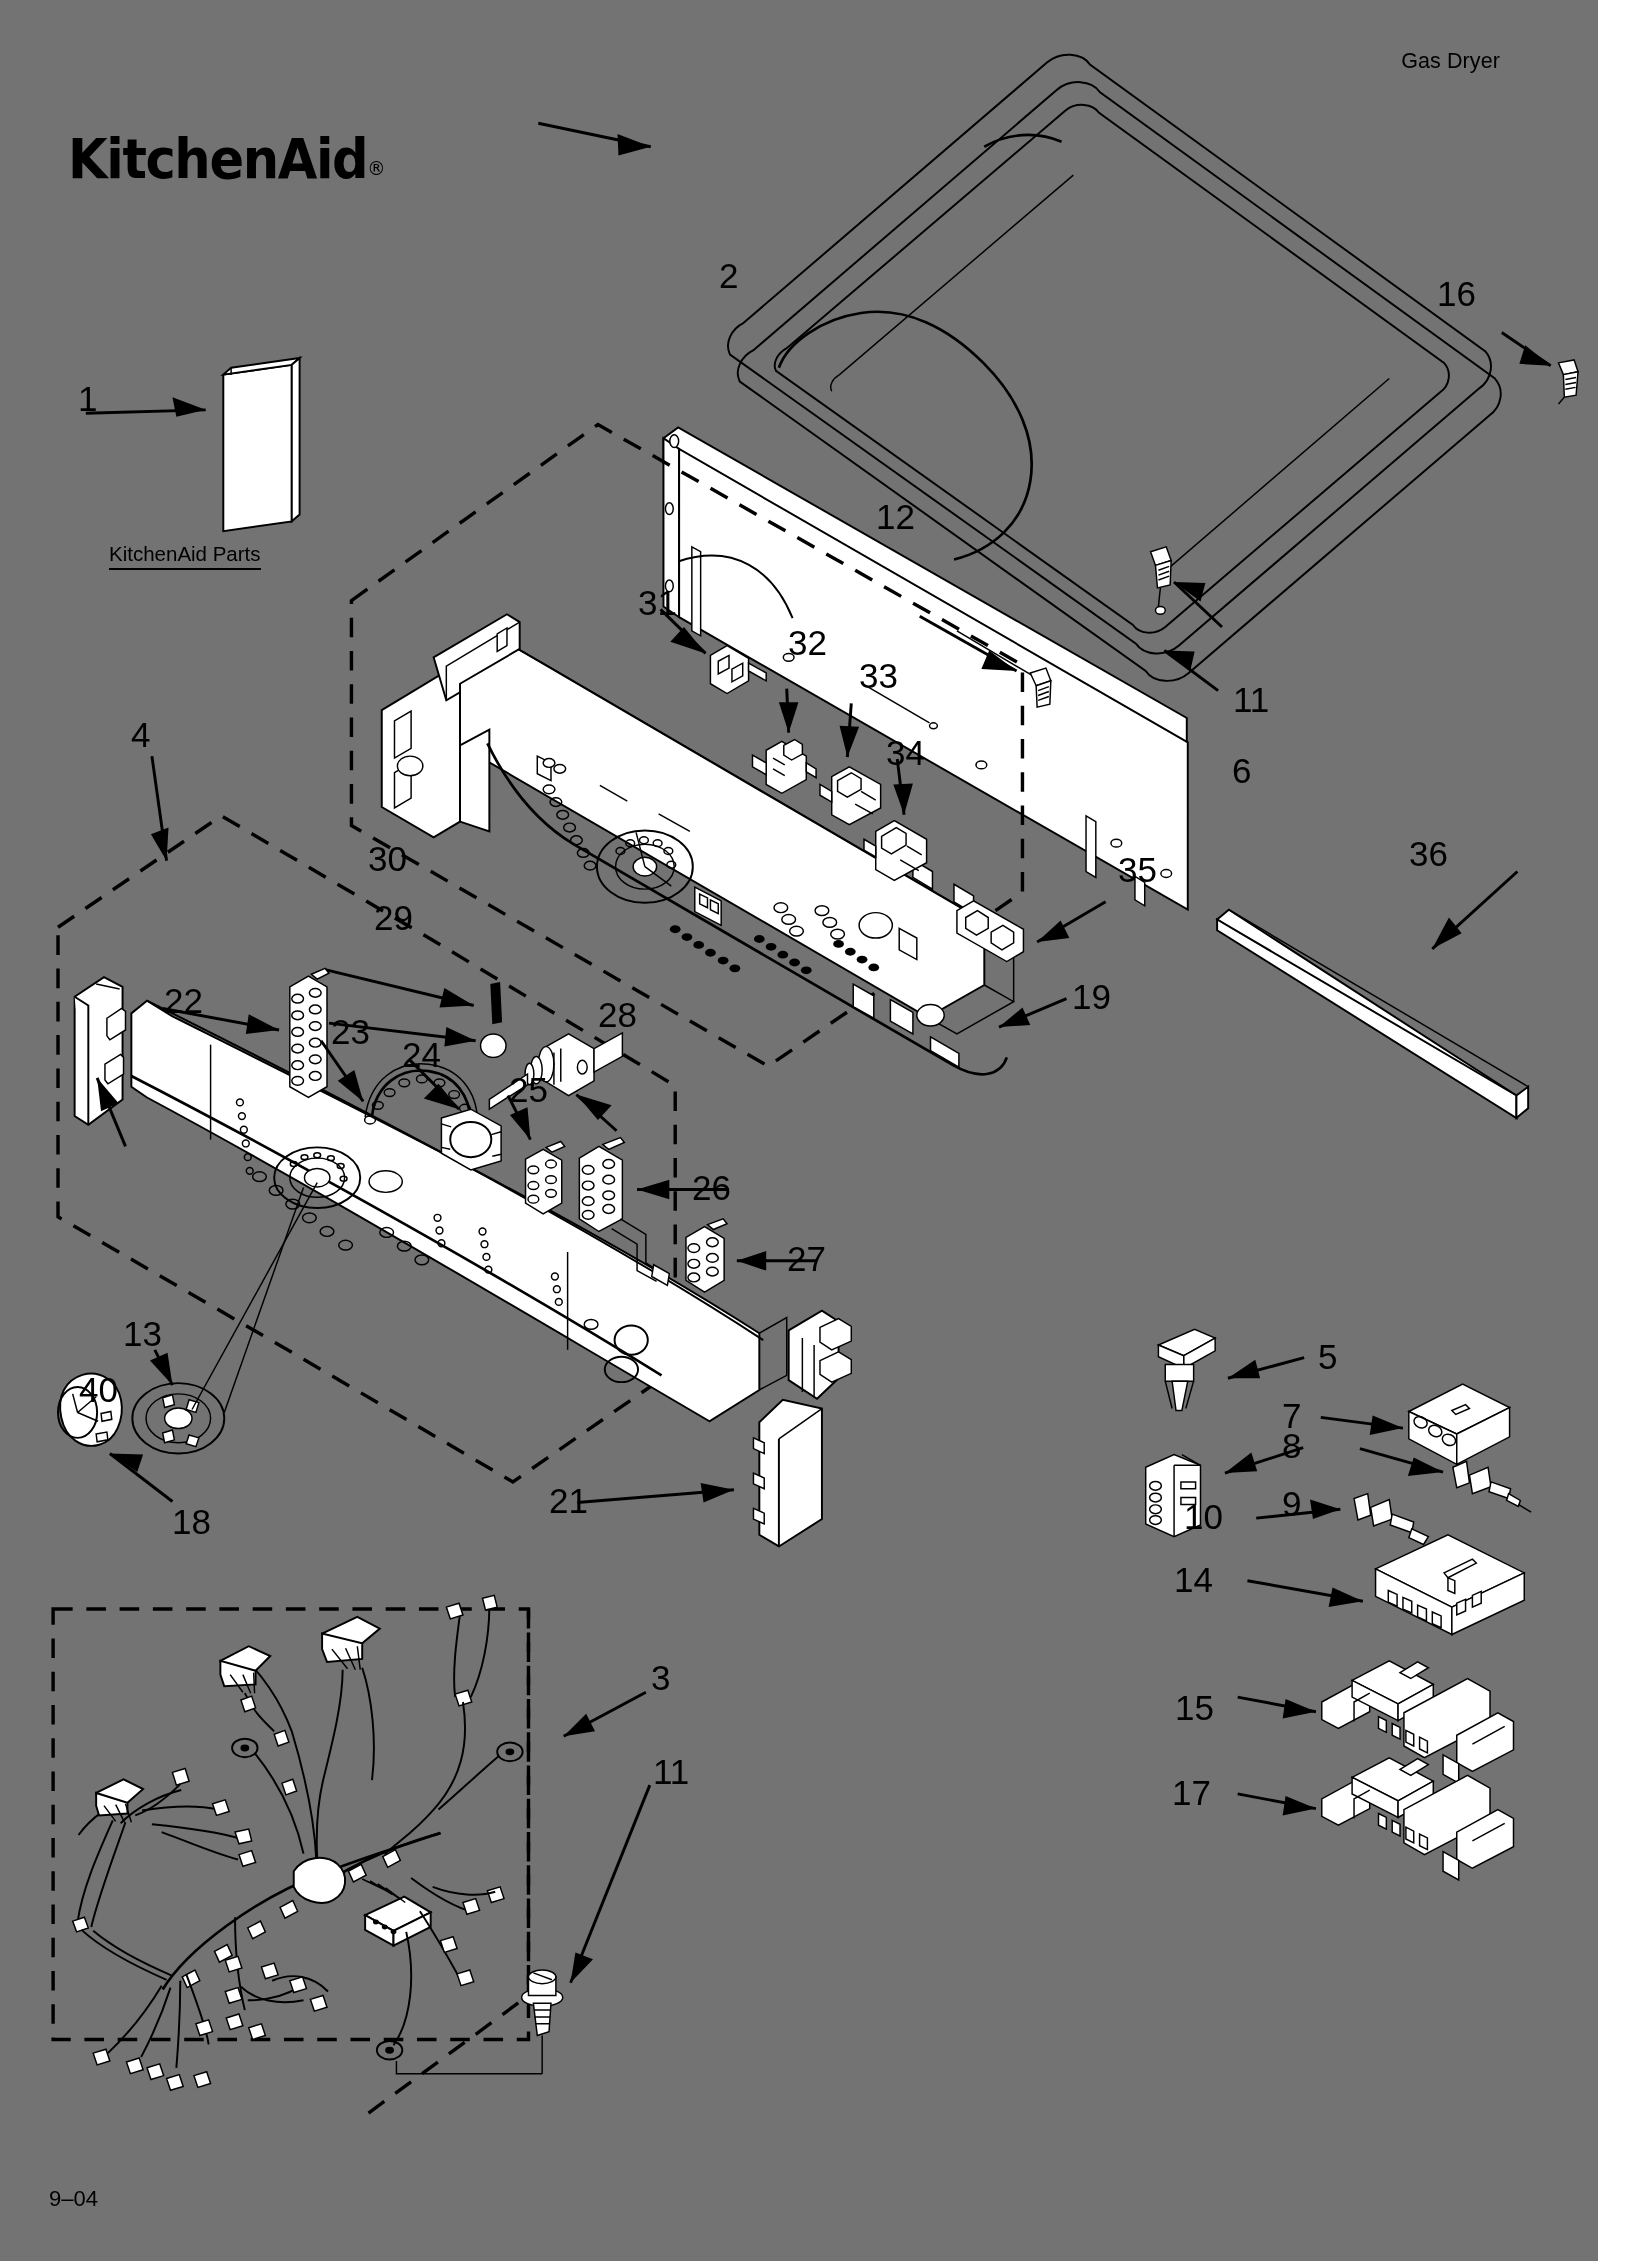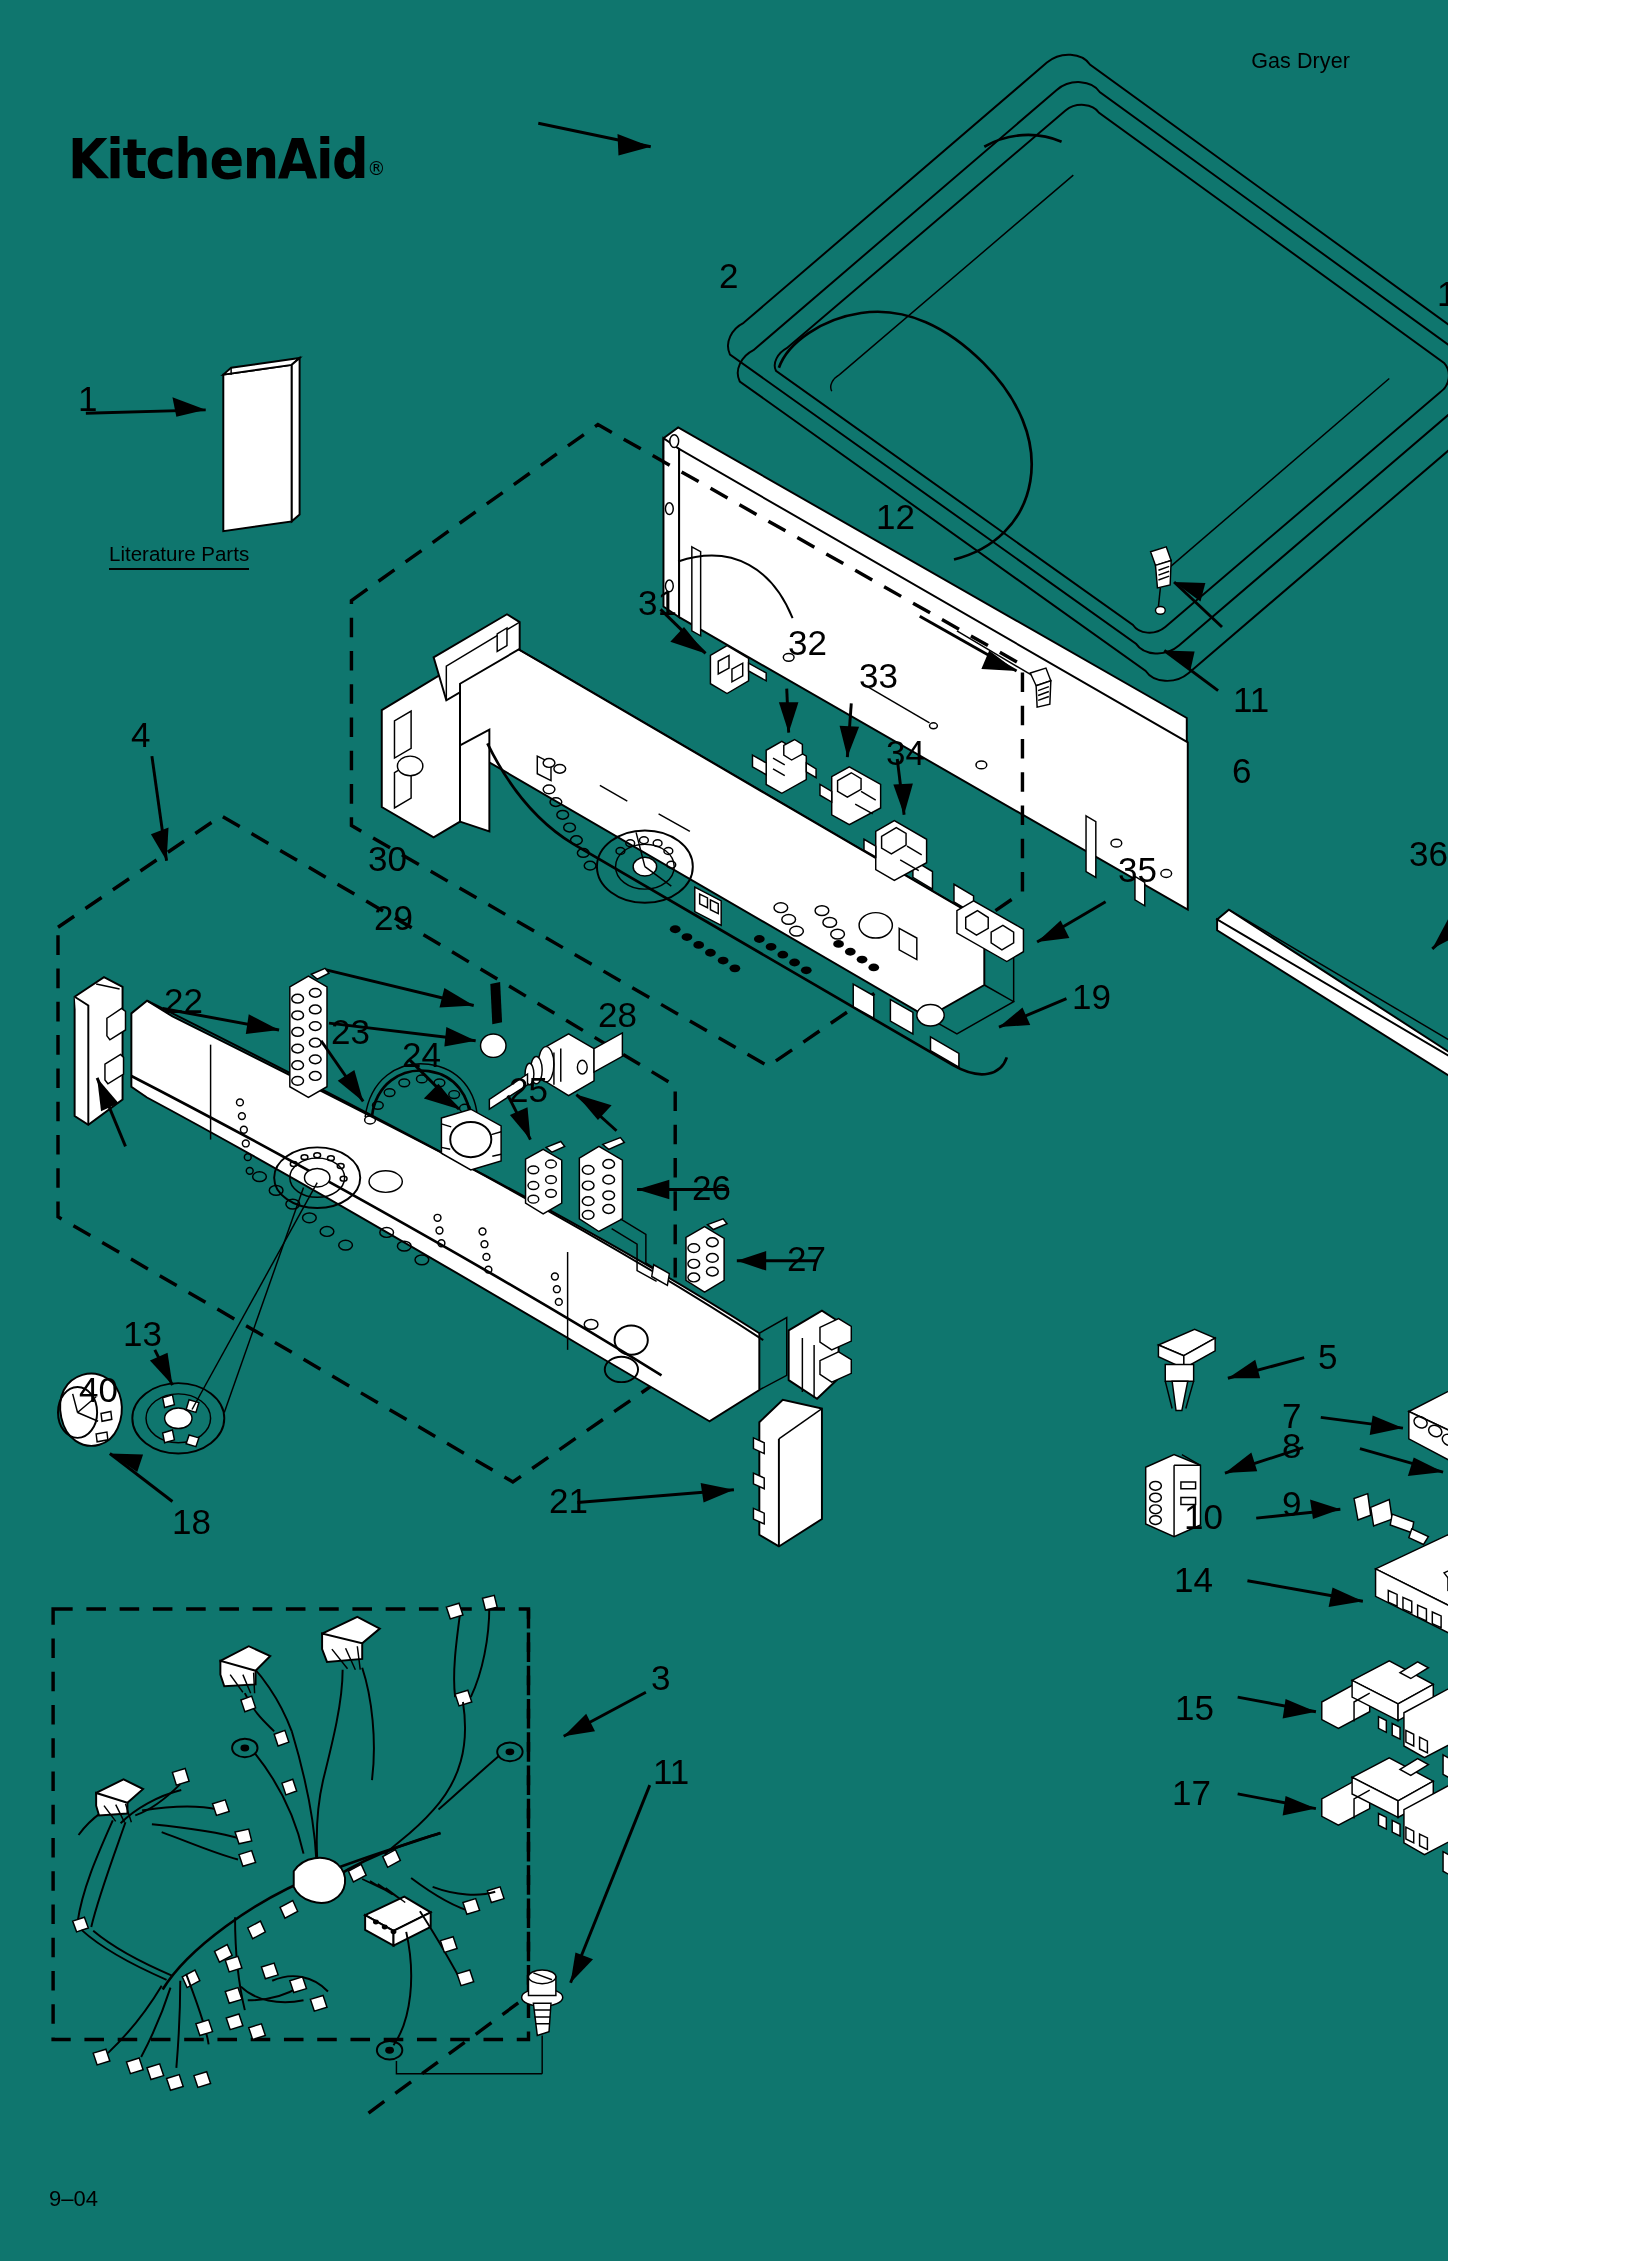--- a/index.html
+++ b/index.html
@@ -5,23 +5,23 @@
   html, body {
     margin: 0; padding: 0;
     background: #ffffff;
   }
   body {
     font-family: "Liberation Sans", sans-serif;
     color: #000;
   }
   #page {
     position: relative;
-    width: 1448px;
+    width: 1598px;
     height: 2261px;
-    background: #0f766e;
+    background: #737373;
     overflow: hidden;
   }
   .abs { position: absolute; }
 
   
   #header-title {
     right: 98px; top: 49px;
     font-size: 21.5px;
     letter-spacing: 0.1px;
     white-space: nowrap;
@@ -908,21 +908,21 @@
       <path class="fillw3" d="M2862,3618 L2898,3596 L2920,3608 L2884,3630 Z"></path>
       <path class="ln3" d="M2800,3660 L2768,3678 L2768,3718"></path>
     </g>
     <g>
       <path class="leader" d="M2530,3668 L2690,3698"></path>
       <path class="arrowhead" d="M2690,3698 L2628,3672 L2622,3712 Z"></path>
     </g>
 
   </svg>
 
-  <div class="abs" id="lit-caption">Literature Parts</div>
+  <div class="abs" id="lit-caption">KitchenAid Parts</div>
 
 
   <div class="abs callout" style="left:78px;  top:381px;">1</div>
   <div class="abs callout" style="left:719px; top:258px;">2</div>
   <div class="abs callout" style="left:1437px; top:276px;">16</div>
   <div class="abs callout" style="left:876px; top:499px;">12</div>
   <div class="abs callout" style="left:638px; top:585px;">31</div>
   <div class="abs callout" style="left:788px; top:625px;">32</div>
   <div class="abs callout" style="left:859px; top:658px;">33</div>
   <div class="abs callout" style="left:886px; top:735px;">34</div>

